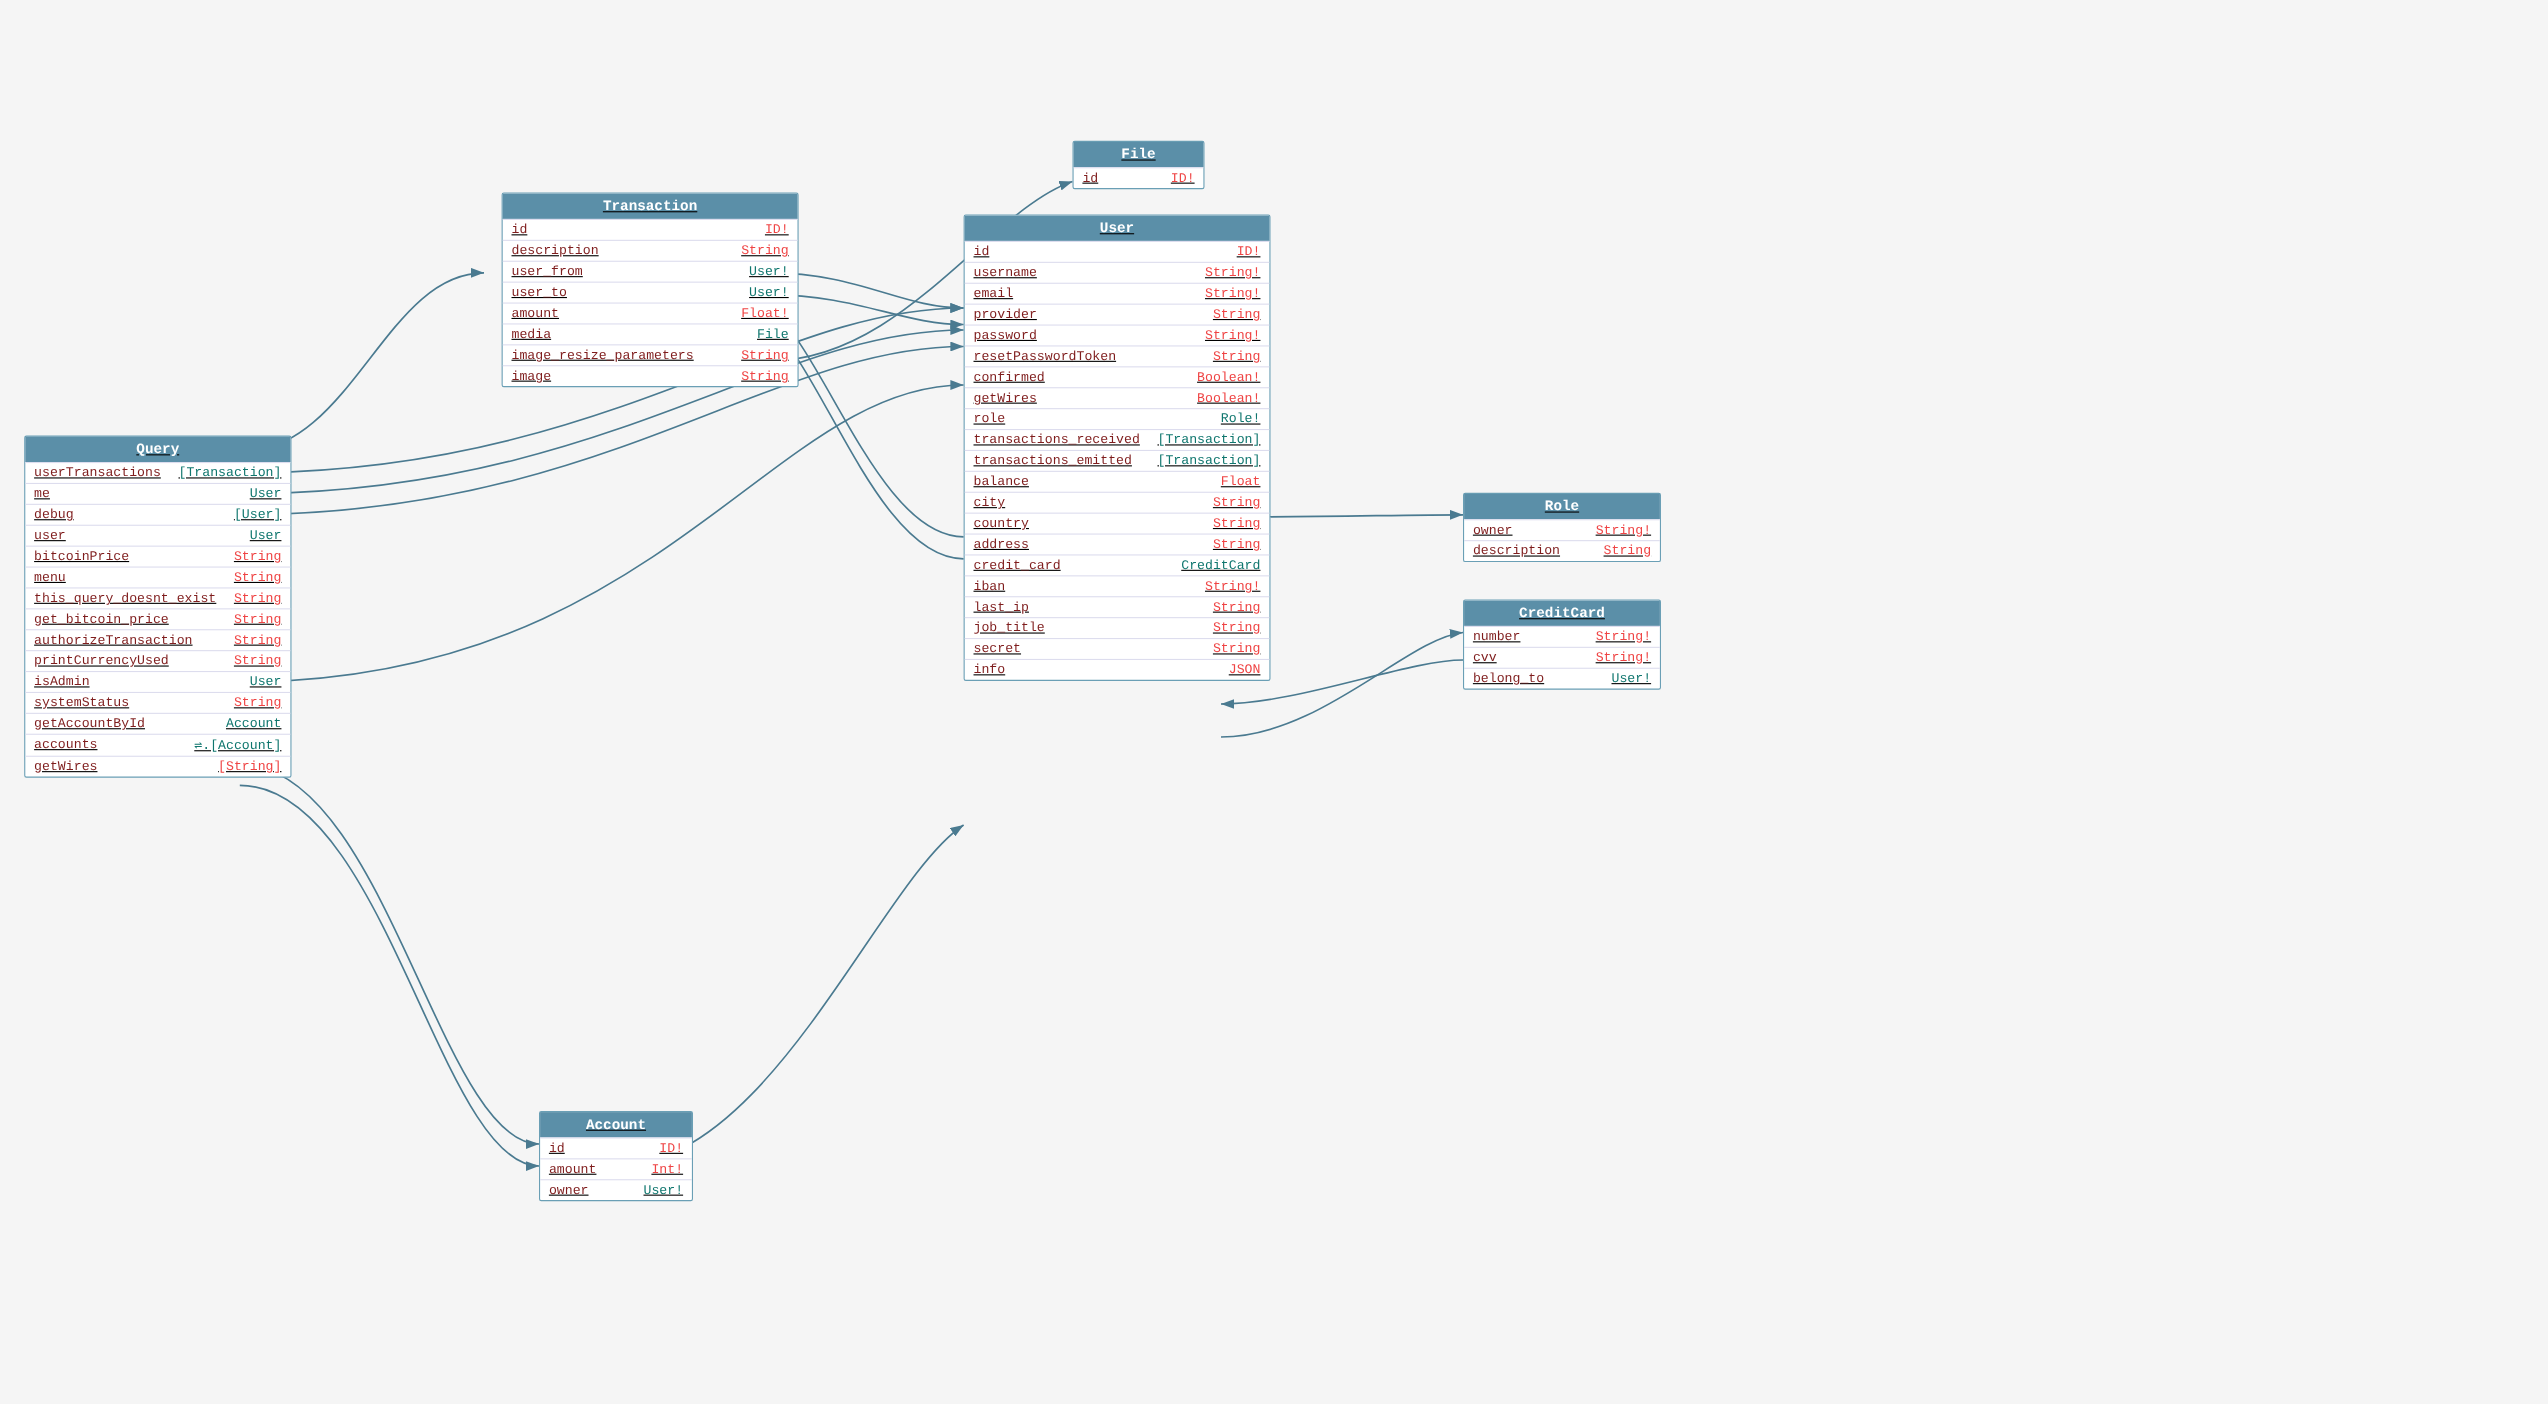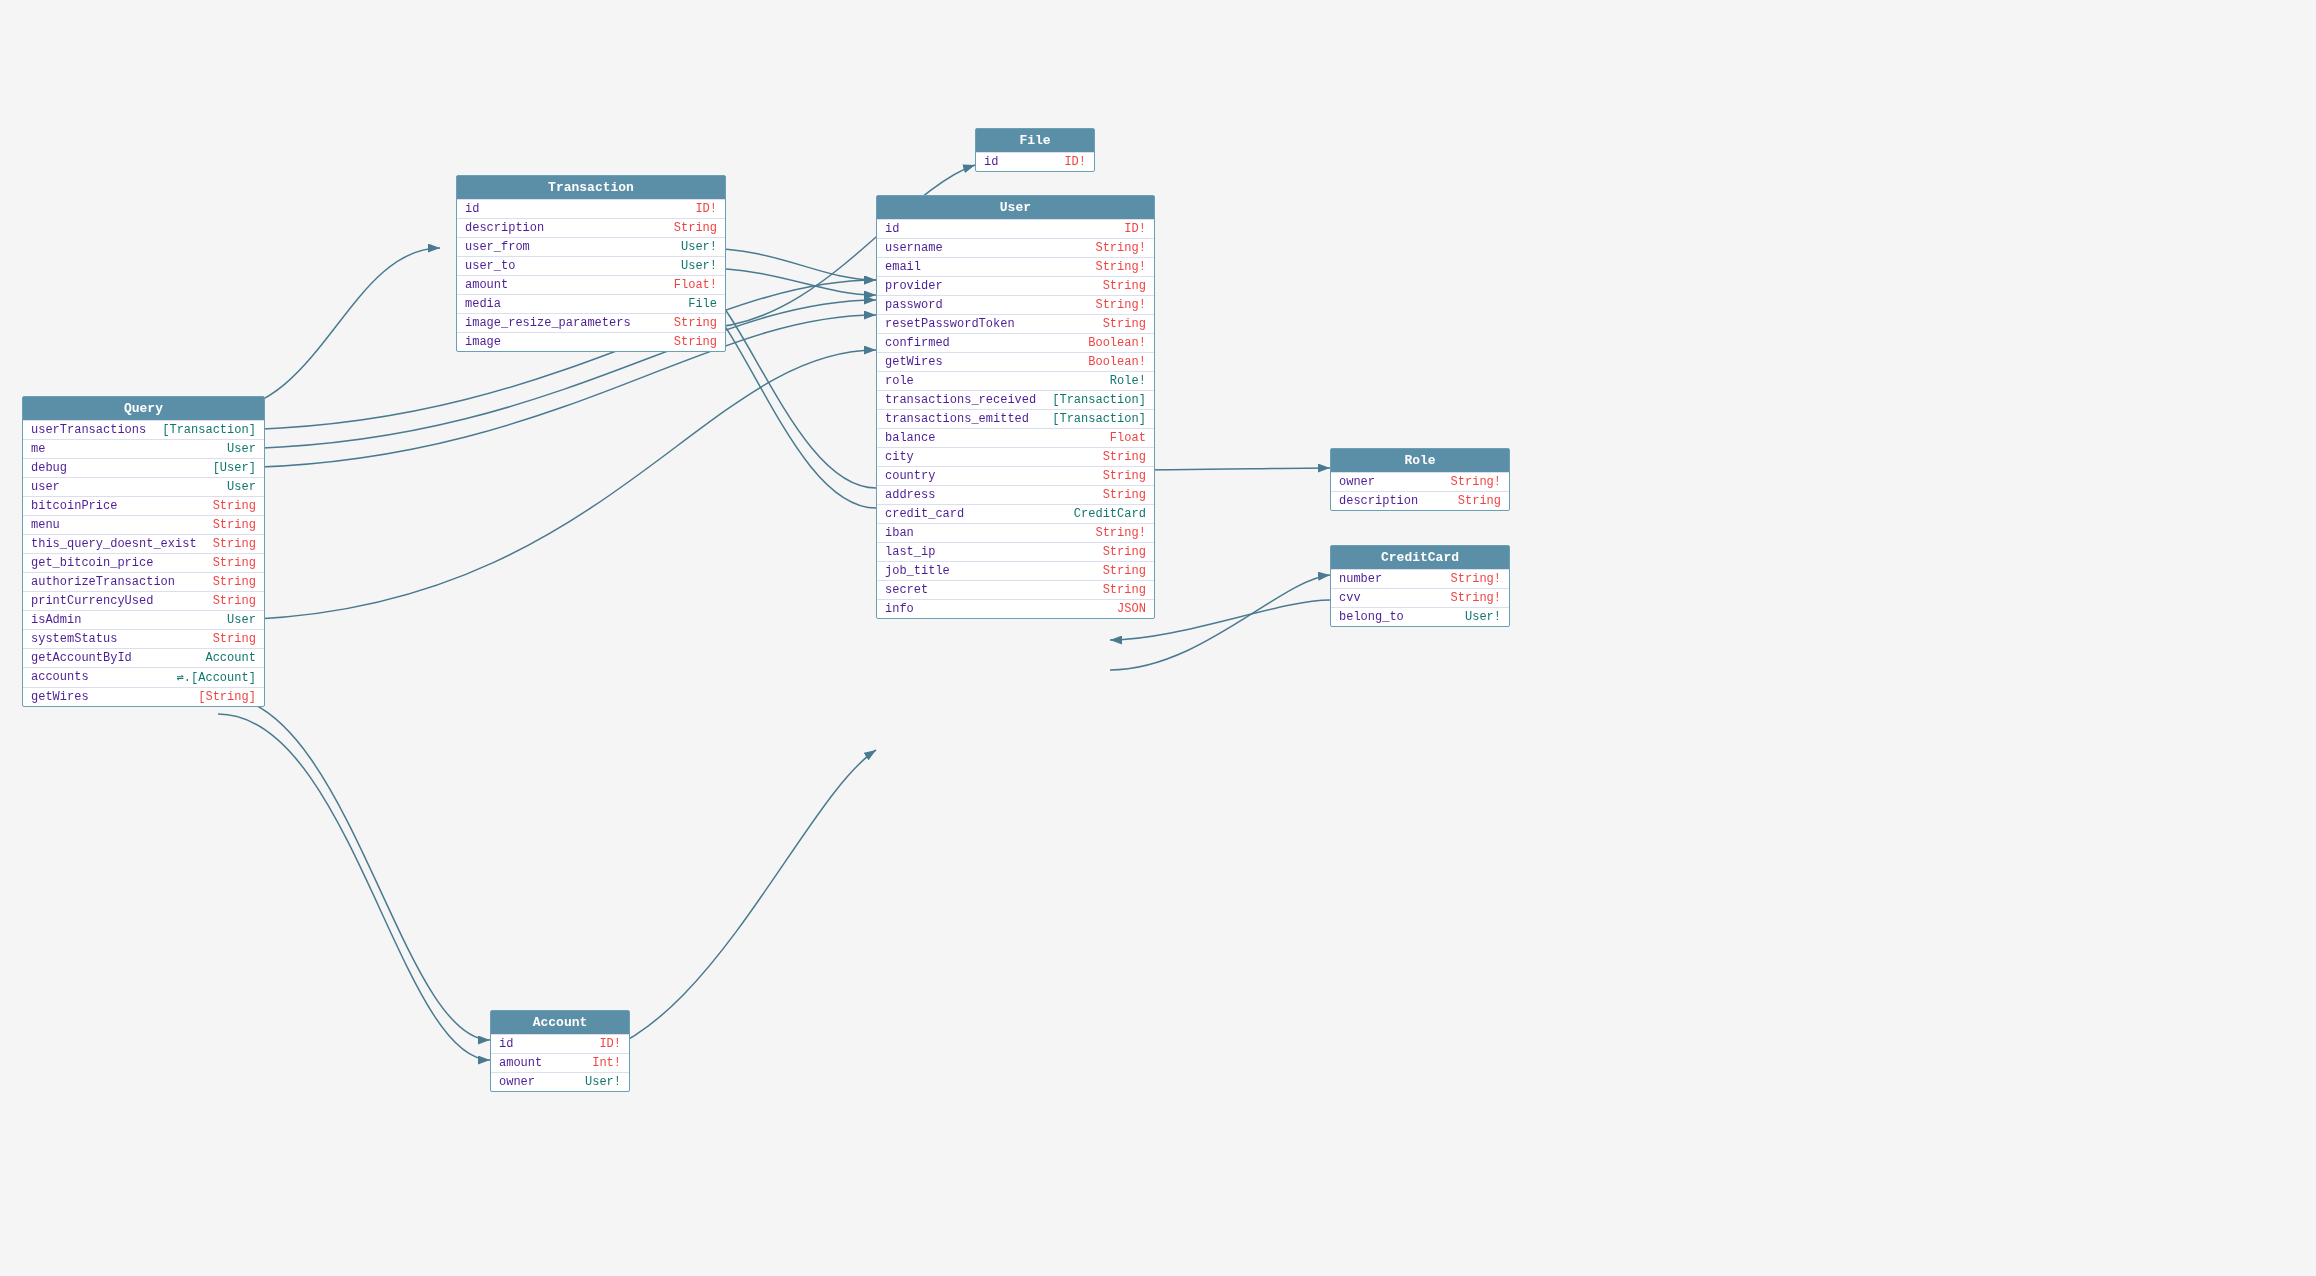--- a/index.html
+++ b/index.html
@@ -17,38 +17,39 @@
       width: 2316px;
       height: 1276px;
       background: #f5f5f5;
     }
     .table-box {
       position: absolute;
       background: #fff;
       border: 1px solid #6a9fb5;
       border-radius: 2px;
       min-width: 120px;
+      text-decoration: underline;
     }
     .table-header {
       background: #5b8fa8;
       color: #fff;
       text-align: center;
       padding: 4px 10px;
       font-weight: bold;
       font-size: 13px;
     }
     .table-row {
       display: flex;
       justify-content: space-between;
       padding: 2px 8px;
       border-top: 1px solid #dde;
       gap: 16px;
     }
     .table-row:first-child { border-top: none; }
-    .field-name { color: #4c1d95; }
+    .field-name { color: #7f1d1d; }
     .field-type { color: #ef4444; text-align: right; }
     .field-type.link { color: #0f766e; }
     svg.arrows {
       position: absolute;
       top: 0; left: 0;
       width: 2316px;
       height: 1276px;
       pointer-events: none;
     }
     path.arrow {

